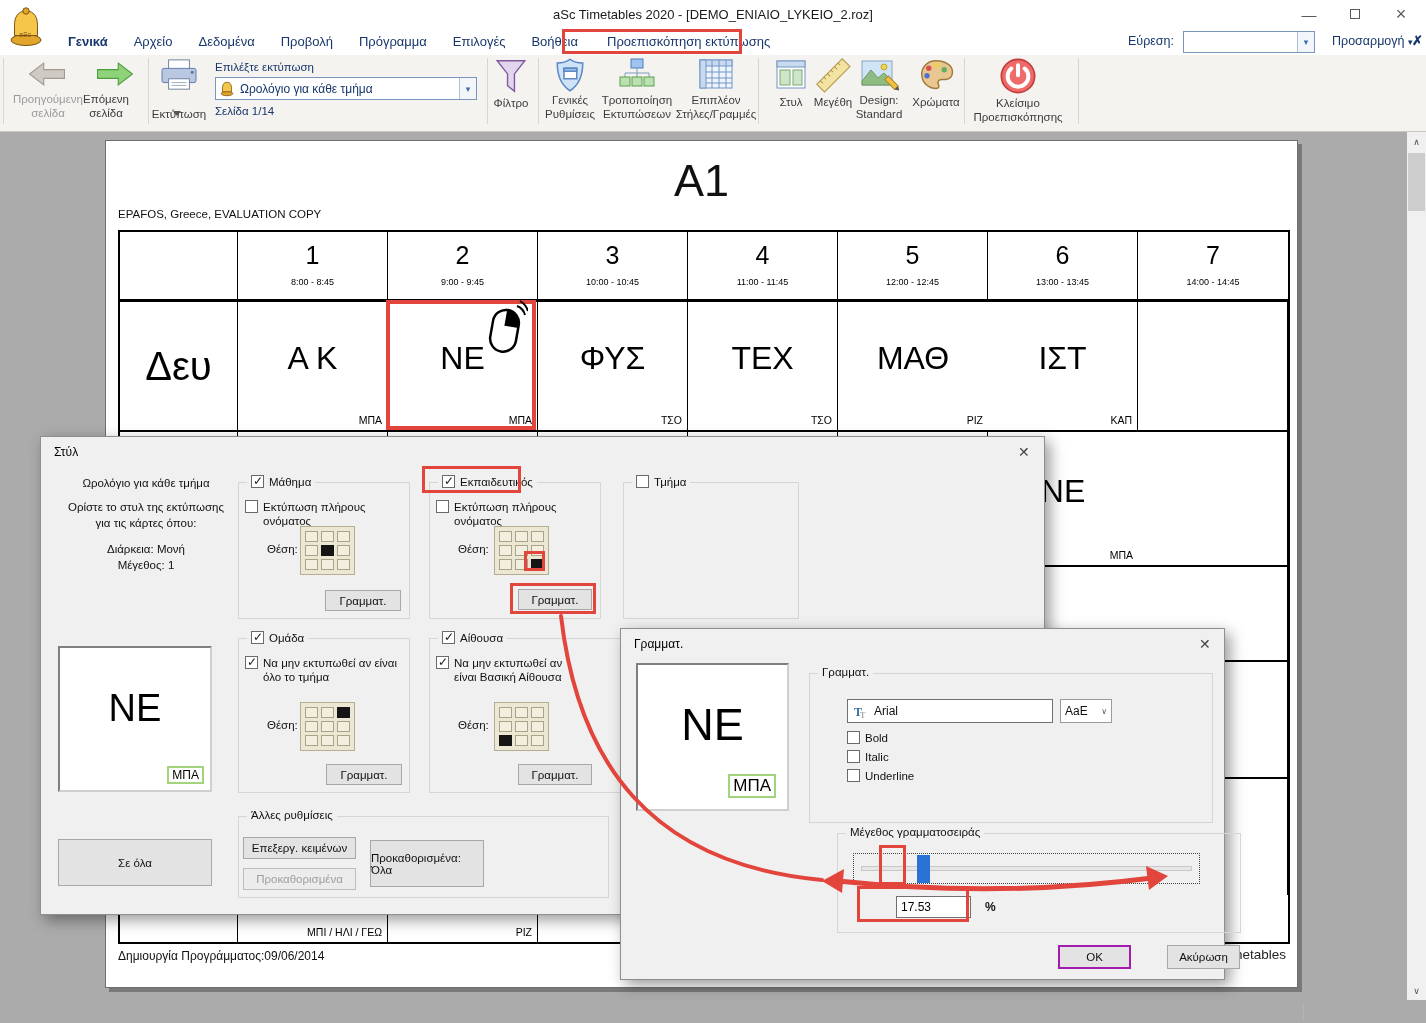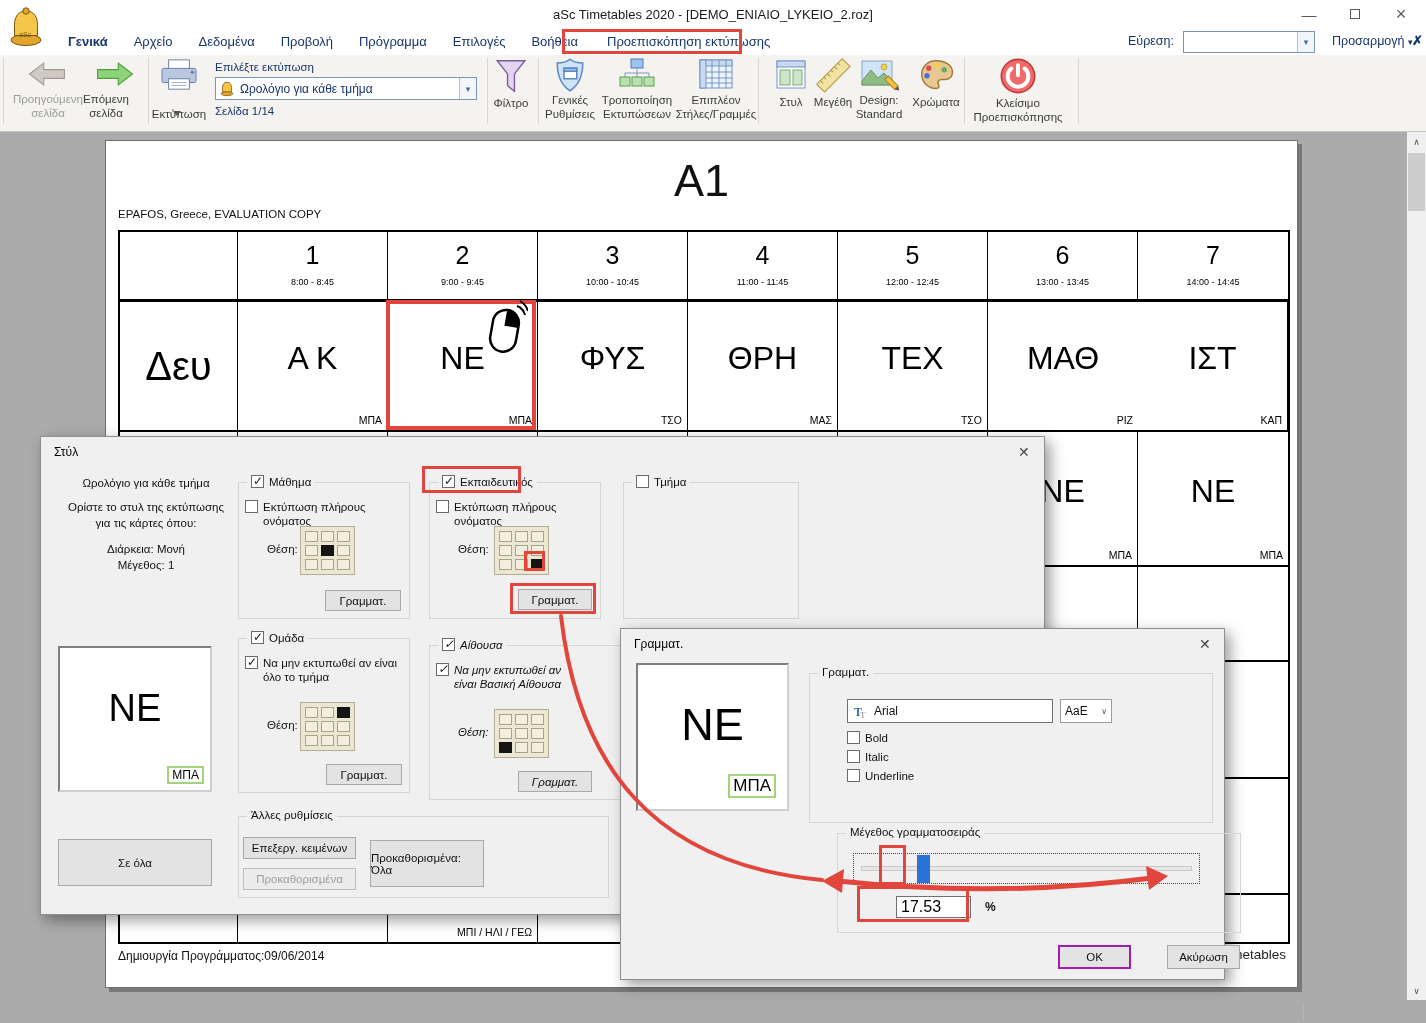--- a/index.html
+++ b/index.html
@@ -74,21 +74,21 @@
   .grid3 span.filled { background:#141414; border-color:#141414; }
   .poslabel { position:absolute; font-size:11.5px; color:#111; }
   .preview { position:absolute; background:#fff; border:2px solid; border-color:#7f7f7f #cfcfcf #cfcfcf #7f7f7f; }
   .pv-subj { position:absolute; left:0; top:42%; transform:translateY(-50%); width:100%; text-align:center; color:#000; }
   .tbox { position:absolute; border:2px solid #a2d47e; padding:0 3px; color:#000; background:#fff; }
 
   
   .dotted { position:absolute; border:1px dotted #444; }
   .groove { position:absolute; height:5px; background:#e6e6e6; border:1px solid #c8c8c8; }
   .thumb { position:absolute; width:13px; height:28px; background:#2a72d4; }
-  .numfield { position:absolute; background:#fff; border:1px solid #707070; font-size:16px; color:#000; padding:2px 4px; font-family:"Liberation Sans",sans-serif; }
+  .numfield { position:absolute; background:#fff; border:1px solid #707070; font-size:12px; color:#000; padding:2px 4px; font-family:"Liberation Sans",sans-serif; }
   .okbtn { border:2px solid #a21caf; }
 
   
   .rb { position:absolute; border:3px solid #e2453b; z-index:75; pointer-events:none; }
   .rb4 { border-width:4px; }
 </style>
 </head>
 <body>
 
 <div id="app">
@@ -277,24 +277,20 @@
       </div>
     <div class="tc">
         <div class="subj">ΝΕ</div>
         <div class="tcode">ΜΠΑ</div>
       </div>
     <div class="tc">
         <div class="subj">ΦΥΣ</div>
         <div class="tcode">ΤΣΟ</div>
       </div>
     <div class="tc">
-        <div class="subj">ΘΡΗ</div>
-        <div class="tcode">ΜΑΣ</div>
-      </div>
-    <div class="tc">
         <div class="subj">ΤΕΧ</div>
         <div class="tcode">ΤΣΟ</div>
       </div>
     <div class="tc lc">
         <div class="subj">ΜΑΘ</div>
         <div class="tcode">ΡΙΖ</div>
       </div>
     <div class="tc">
         <div class="subj">ΙΣΤ</div>
         <div class="tcode">ΚΑΠ</div>
@@ -451,21 +447,21 @@
           <span></span>
           <span></span>
           <span></span>
           <span></span>
           <span></span>
           <span></span>
       </div>
       <div class="btn" style="left:87px;top:125px;width:76px;height:21px;">Γραμματ.</div>
     </div>
 
-    <div class="gb" style="left:388px;top:208px;width:204px;height:155px;font-style:italic;">
+    <div class="gb" style="left:388px;top:201px;width:204px;height:155px;">
       <div class="gb-label">
           <span class="cb checked"></span>
           <span>Αίθουσα</span>
         </div>
       <div class="cbrow" style="left:6px;top:17px;width:150px;">
           <span class="cb checked"></span>
           <span>Να μην εκτυπωθεί αν είναι Βασική Αίθουσα</span>
         </div>
       <div class="poslabel" style="left:28px;top:80px;">Θέση:</div>
       <div class="grid3" style="left:64px;top:63px;">

